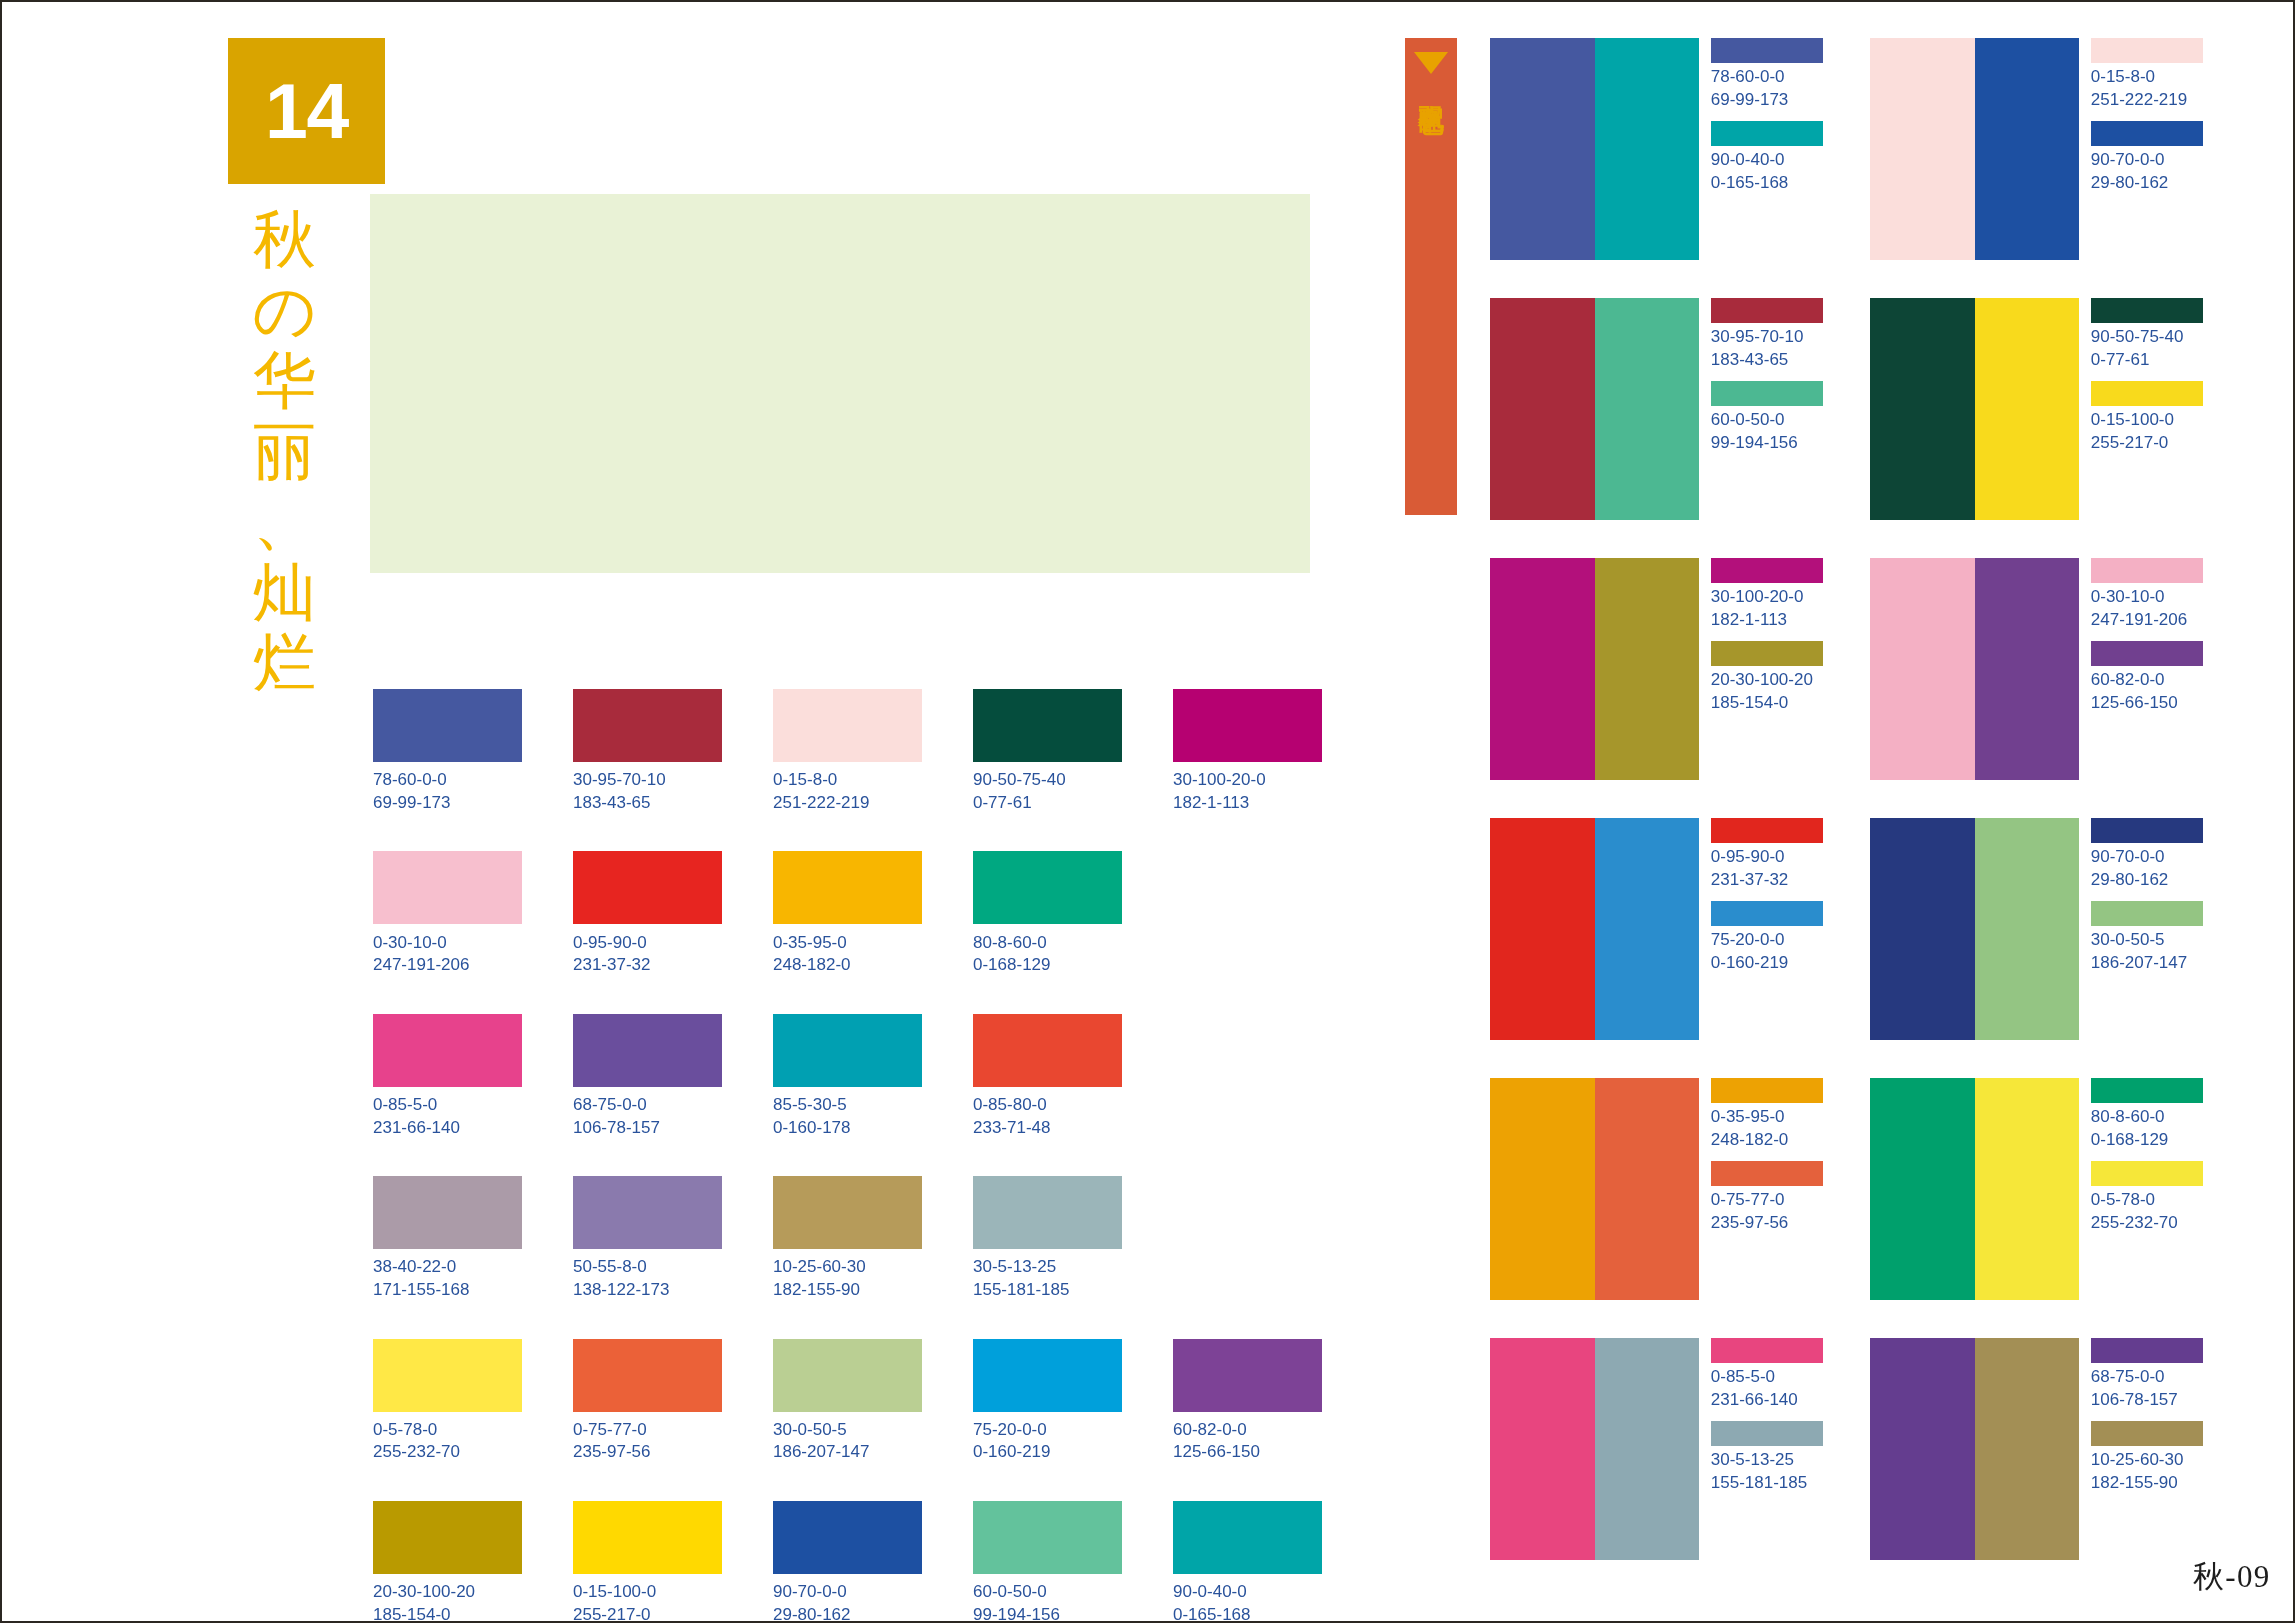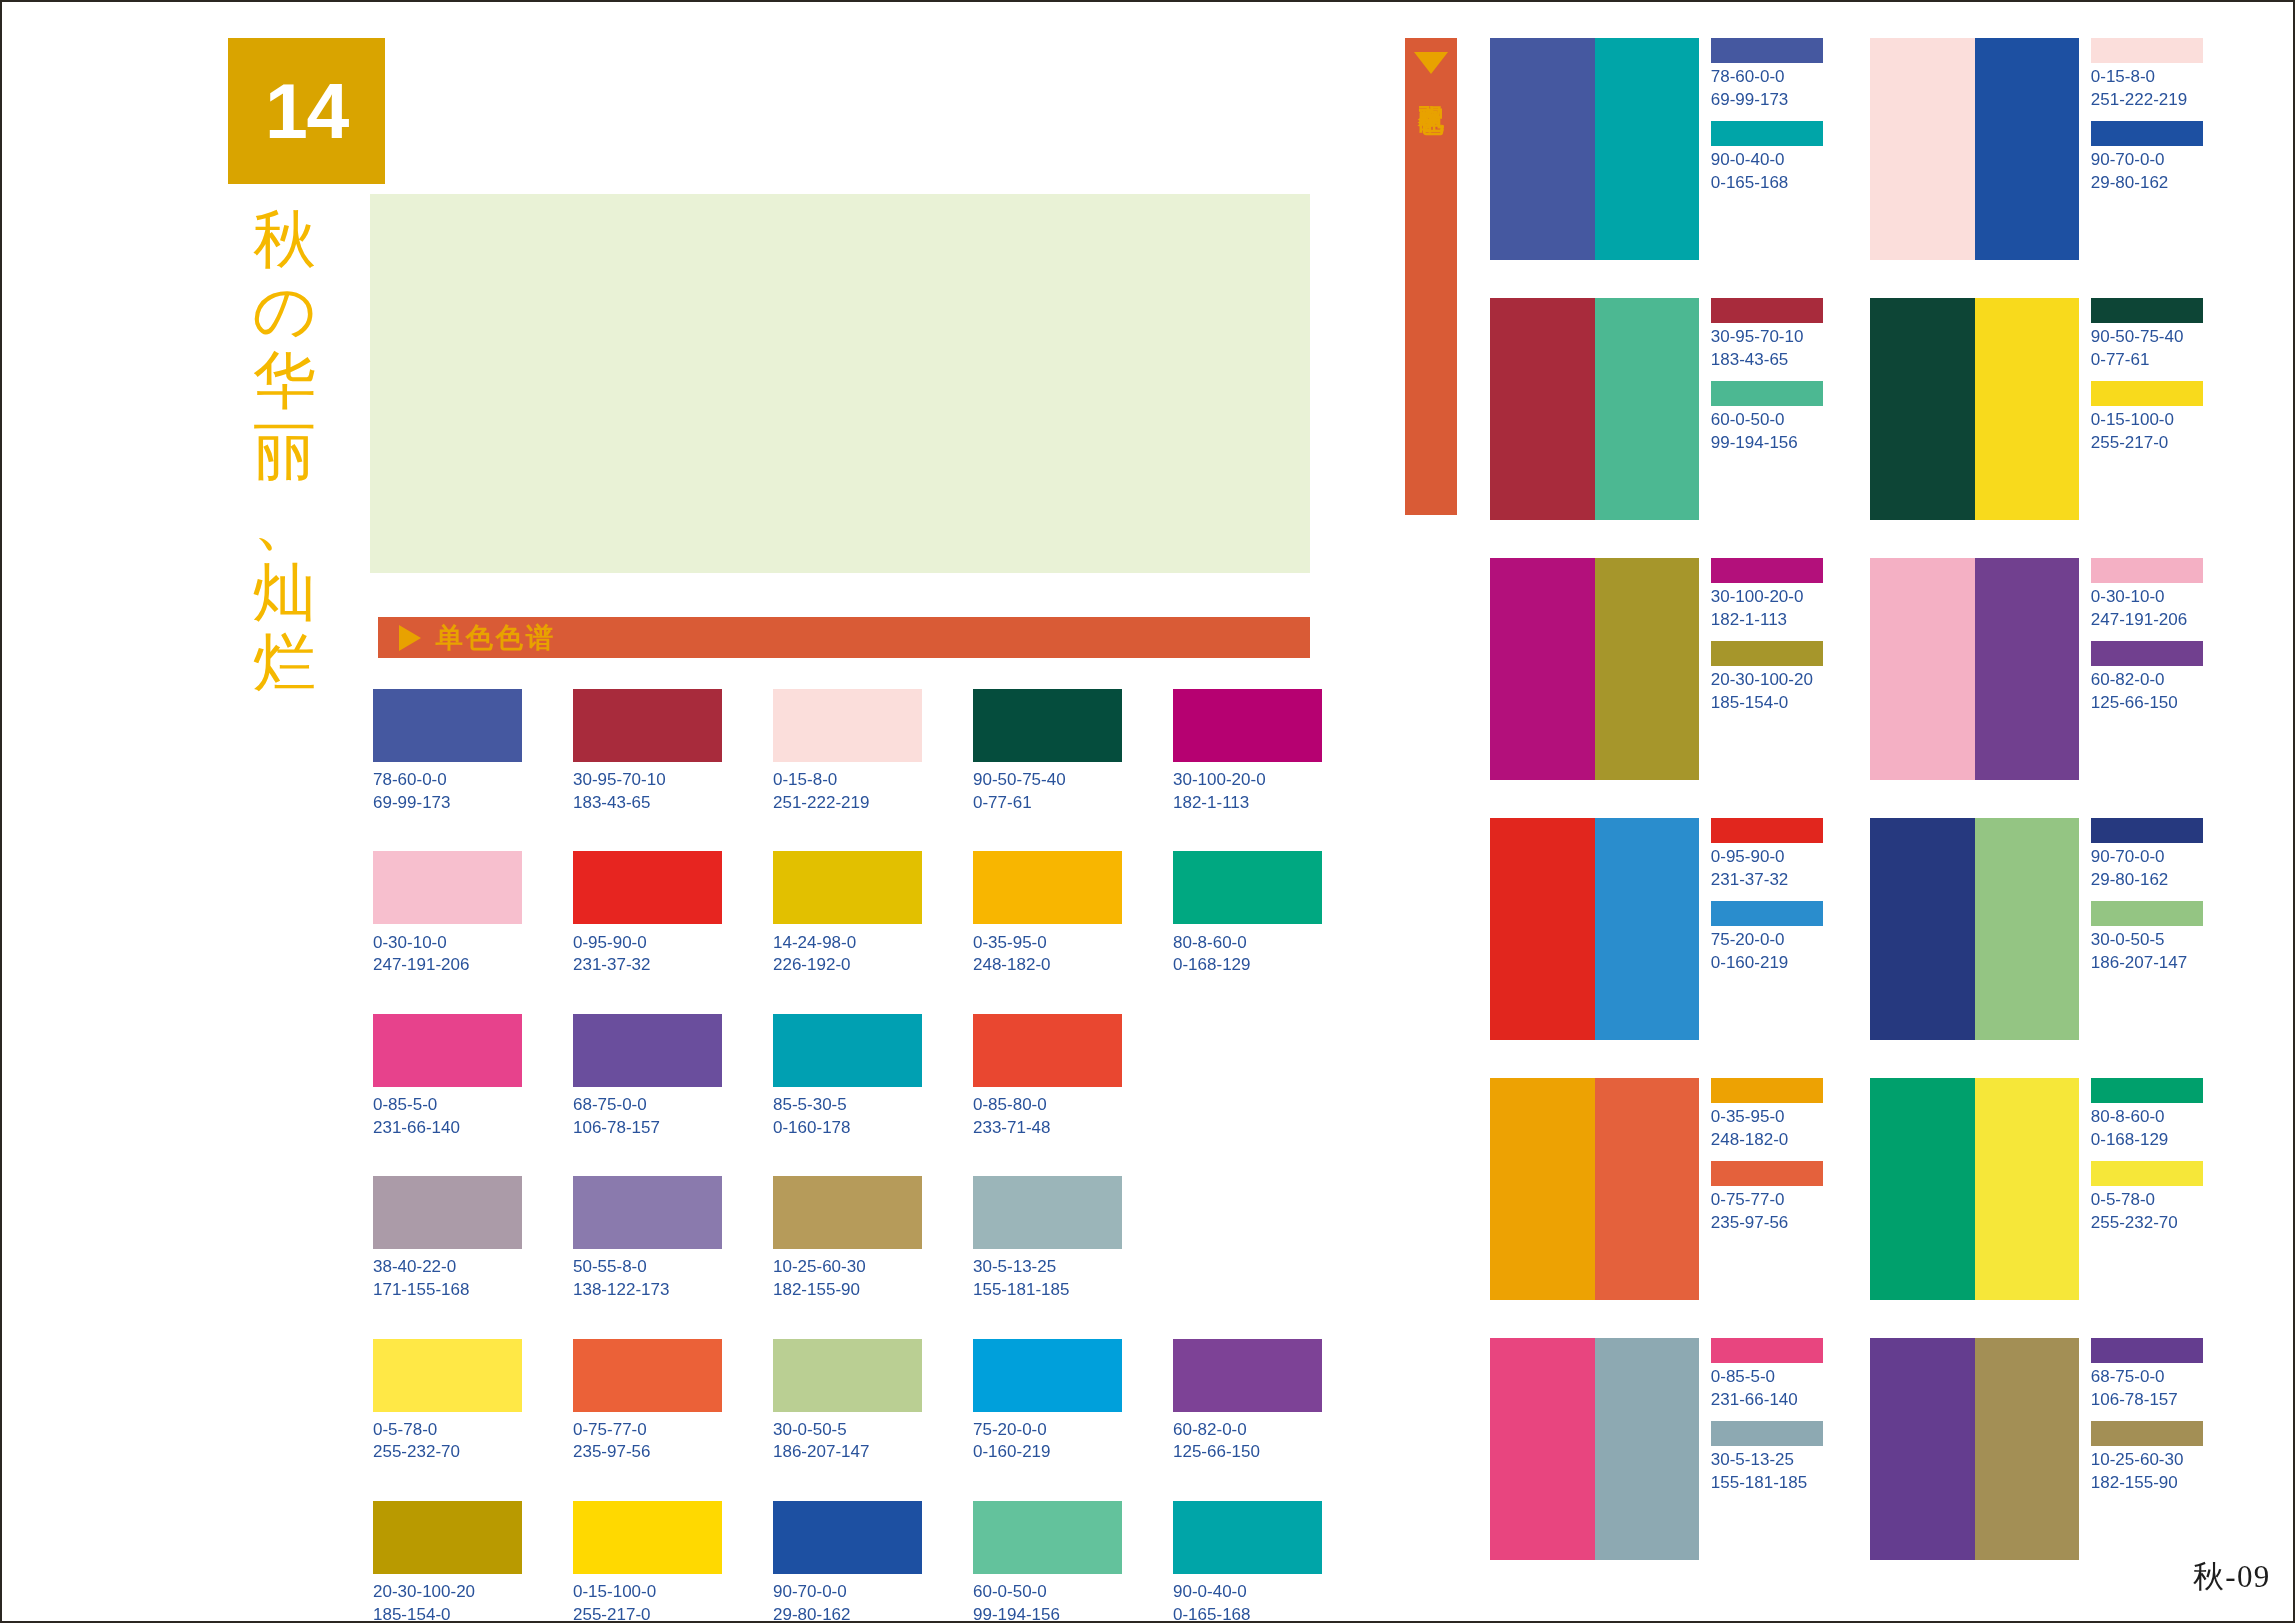--- a/index.html
+++ b/index.html
@@ -230,24 +230,20 @@
     <div id="vertical-title">
         <span>秋</span>
         <span>の</span>
         <span>华</span>
         <span>丽</span>
         <span>、</span>
         <span>灿</span>
         <span>烂</span>
       </div>
 
-    <div id="mono-header">
-      <div class="tri-right"></div>
-      <span id="mono-header-label">单色色谱</span>
-    </div>
 
     <div id="mono-grid">
         <div class="swatch-row">
           <div class="swatch-cell">
             <div class="swatch-chip" style="background: rgb(69, 88, 160);"></div>
             <div class="swatch-label"><span class="cmyk">78-60-0-0</span><span class="rgb">69-99-173</span></div>
           </div>
           <div class="swatch-cell">
             <div class="swatch-chip" style="background: rgb(168, 43, 60);"></div>
             <div class="swatch-label"><span class="cmyk">30-95-70-10</span><span class="rgb">183-43-65</span></div>
@@ -266,24 +262,20 @@
           </div>
         </div>
         <div class="swatch-row">
           <div class="swatch-cell">
             <div class="swatch-chip" style="background: rgb(247, 191, 206);"></div>
             <div class="swatch-label"><span class="cmyk">0-30-10-0</span><span class="rgb">247-191-206</span></div>
           </div>
           <div class="swatch-cell">
             <div class="swatch-chip" style="background: rgb(231, 37, 32);"></div>
             <div class="swatch-label"><span class="cmyk">0-95-90-0</span><span class="rgb">231-37-32</span></div>
-          </div>
-          <div class="swatch-cell">
-            <div class="swatch-chip" style="background: rgb(226, 192, 0);"></div>
-            <div class="swatch-label"><span class="cmyk">14-24-98-0</span><span class="rgb">226-192-0</span></div>
           </div>
           <div class="swatch-cell">
             <div class="swatch-chip" style="background: rgb(248, 182, 0);"></div>
             <div class="swatch-label"><span class="cmyk">0-35-95-0</span><span class="rgb">248-182-0</span></div>
           </div>
           <div class="swatch-cell">
             <div class="swatch-chip" style="background: rgb(0, 168, 129);"></div>
             <div class="swatch-label"><span class="cmyk">80-8-60-0</span><span class="rgb">0-168-129</span></div>
           </div>
         </div>

